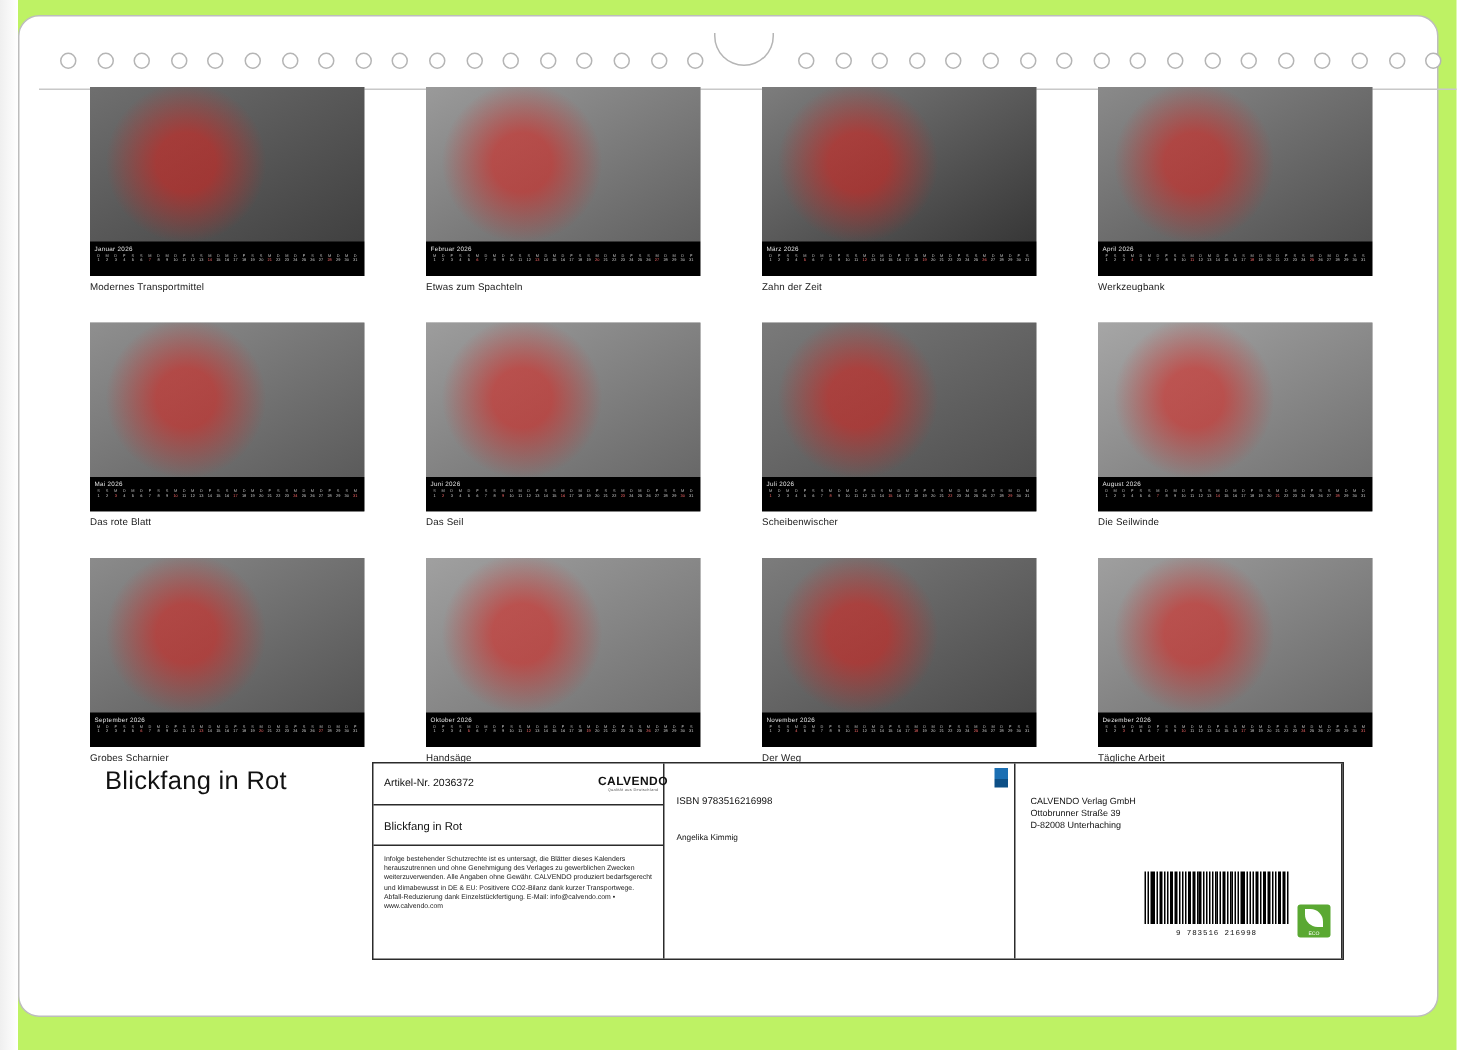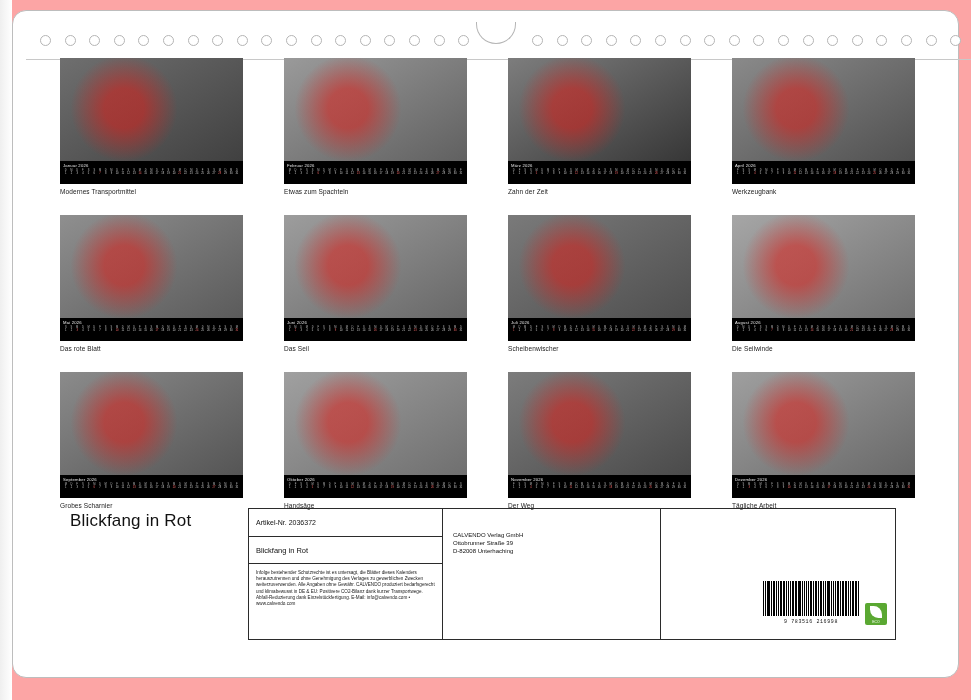--- a/index.html
+++ b/index.html
@@ -10,21 +10,21 @@
   body {
     width: 971px;
     height: 700px;
     font-family: "Liberation Sans", sans-serif;
     overflow: hidden;
   }
   .page {
     position: relative;
     width: 971px;
     height: 700px;
-    background: #fca5a5;
+    background: #bef264;
   }
   
   .calendar-frame {
     position: absolute;
     left: 12px;
     top: 10px;
     width: 947px;
     height: 668px;
     border: 1px solid #bdbdbd;
     border-radius: 14px;
@@ -1969,20 +1969,31 @@
     </div>
 
   <div class="bottom-title">Blickfang in Rot</div>
 
   <div class="imprint">
     <div class="imp-col col-a">
       <div class="row1">Artikel-Nr. 2036372</div>
       <div class="row2">Blickfang in Rot</div>
       <div class="row3">Infolge bestehender Schutzrechte ist es untersagt, die Blätter dieses Kalenders herauszutrennen und ohne Genehmigung des Verlages zu gewerblichen Zwecken weiterzuverwenden. Alle Angaben ohne Gewähr. CALVENDO produziert bedarfsgerecht und klimabewusst in DE &amp; EU: Positivere CO2-Bilanz dank kurzer Transportwege. Abfall-Reduzierung dank Einzelstückfertigung. E-Mail: info@calvendo.com • www.calvendo.com</div>
     </div>
+    <div class="imp-col col-b">
+      <div class="logo-box">
+        <div>
+          <div class="logo-text">CALVENDO</div>
+          <div class="logo-sub">Qualität aus Deutschland</div>
+        </div>
+      </div>
+      <div class="logo-flag"></div>
+      <div class="isbn">ISBN 9783516216998</div>
+      <div class="author">Angelika Kimmig</div>
+    </div>
     <div class="imp-col col-c" id="publisher">
         <div>CALVENDO Verlag GmbH</div>
         <div>Ottobrunner Straße 39</div>
         <div>D-82008 Unterhaching</div>
       </div>
     <div class="imp-col col-d">
       <div class="barcode">
         <div class="bars" id="bars">
             <i style="width: 1px;"></i>
             <i style="width: 2px;"></i>

